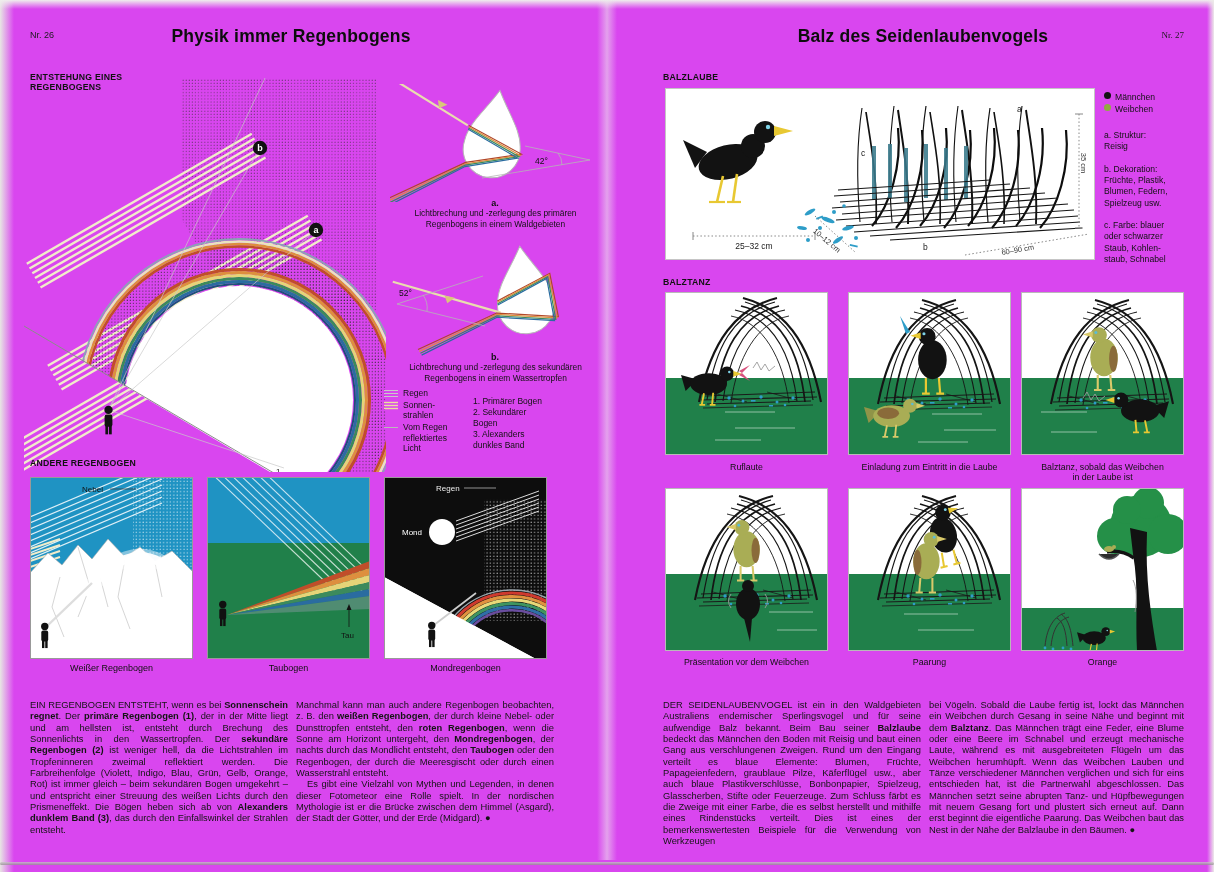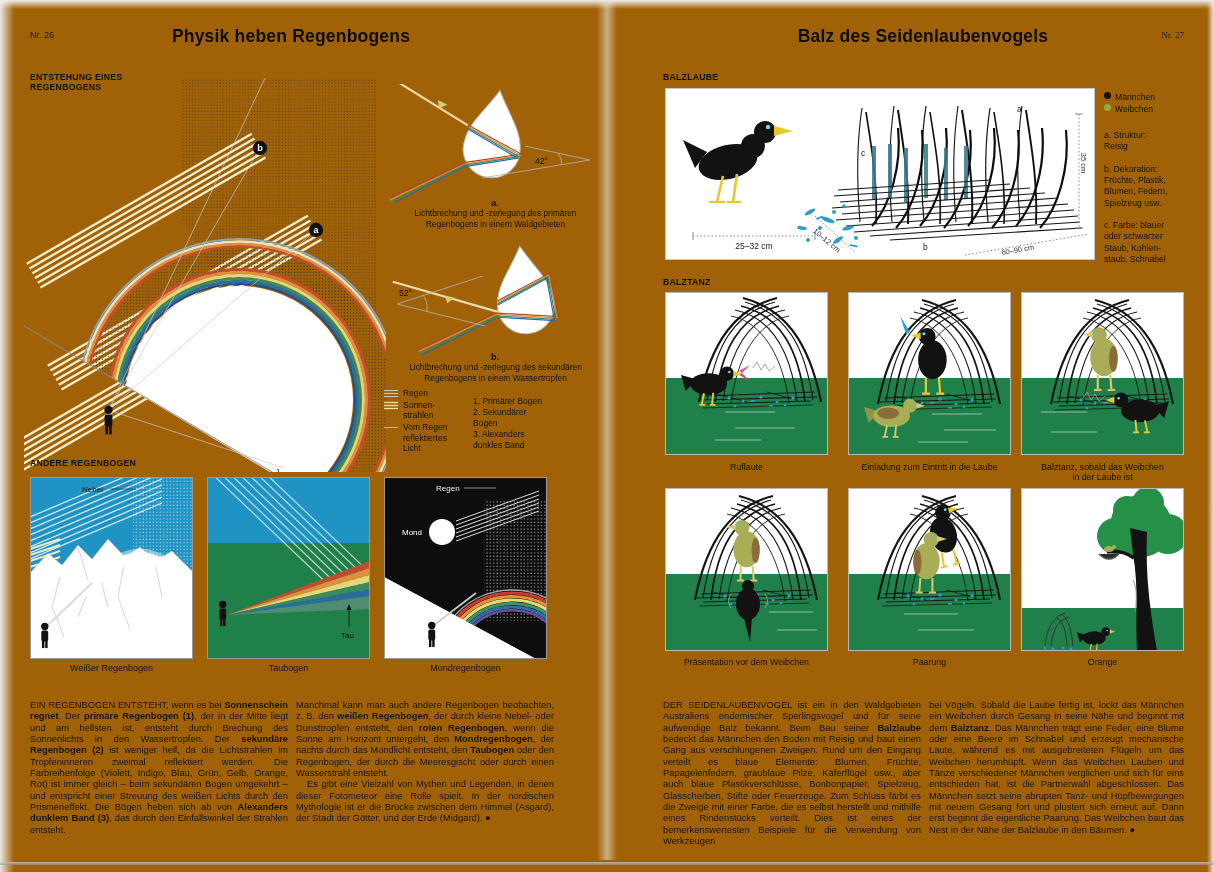--- a/index.html
+++ b/index.html
@@ -1,17 +1,17 @@
 <!DOCTYPE html>
 <html lang="de"><head>
 <meta charset="utf-8">
 <title>Infografik-Doppelseite</title>
 <style>
   html,body{margin:0;padding:0;background:#ffffff;}
-  .spread{position:relative;width:1214px;height:872px;background:#a16207;overflow:hidden;
+  .spread{position:relative;width:1214px;height:872px;background:#d946ef;overflow:hidden;
           font-family:"Liberation Sans","DejaVu Sans",sans-serif;color:#111;}
   .abs{position:absolute;}
   .edge-left{left:0;top:0;bottom:0;width:14px;background:linear-gradient(90deg,#e7e6e3,rgba(255,255,255,0));}
   .edge-top{left:0;top:0;right:0;height:9px;background:linear-gradient(#efeeec,rgba(255,255,255,0));}
   .edge-right{right:0;top:0;bottom:0;width:7px;background:linear-gradient(270deg,#ecebe8,rgba(255,255,255,0));}
   .bottom-edge{left:0;right:0;top:862px;height:3px;background:linear-gradient(#c9c8c6,#918f8d);opacity:.75;border-radius:2px;}
   .gutter{left:597px;top:0;bottom:12px;width:20px;background:linear-gradient(90deg,rgba(0,0,0,0),#ececea 50%,rgba(0,0,0,0));opacity:.55;}
   .pageno{font-size:9px;color:#1a1a1a;}
   .ptitle{font-size:17.5px;font-weight:bold;color:#0d0d0d;text-align:center;letter-spacing:.2px;}
   .seclabel{font-size:8.7px;font-weight:bold;letter-spacing:.25px;color:#111;}
@@ -132,21 +132,21 @@
     </defs>
   </svg>
 
   <div class="abs edge-left"></div>
   <div class="abs edge-top"></div>
   <div class="abs edge-right"></div>
   <div class="abs gutter"></div>
   <div class="abs bottom-edge"></div>
 
   <div class="abs pageno" style="left:30px;top:30px;">Nr. 26</div>
-  <div class="abs ptitle" style="left:140px;top:26px;width:302px;">Physik heben Regenbogens</div>
+  <div class="abs ptitle" style="left:140px;top:26px;width:302px;">Physik immer Regenbogens</div>
   <div class="abs seclabel" style="left:30px;top:72px;width:125px;">ENTSTEHUNG EINES REGENBOGENS</div>
 
   <svg class="abs" style="left:24px;top:70px;" width="362" height="402" viewBox="0 0 362 402">
     <defs>
       <clipPath id="gclip">
           <path d="M0,0 L362,0 L362,402 L246,402 L0,256 Z"></path>
         </clipPath>
     </defs>
 
     <polygon points="158,8 352,8 352,240 312,268 262,258 196,212 158,150" fill="url(#pdark)" opacity="0.7"></polygon>

